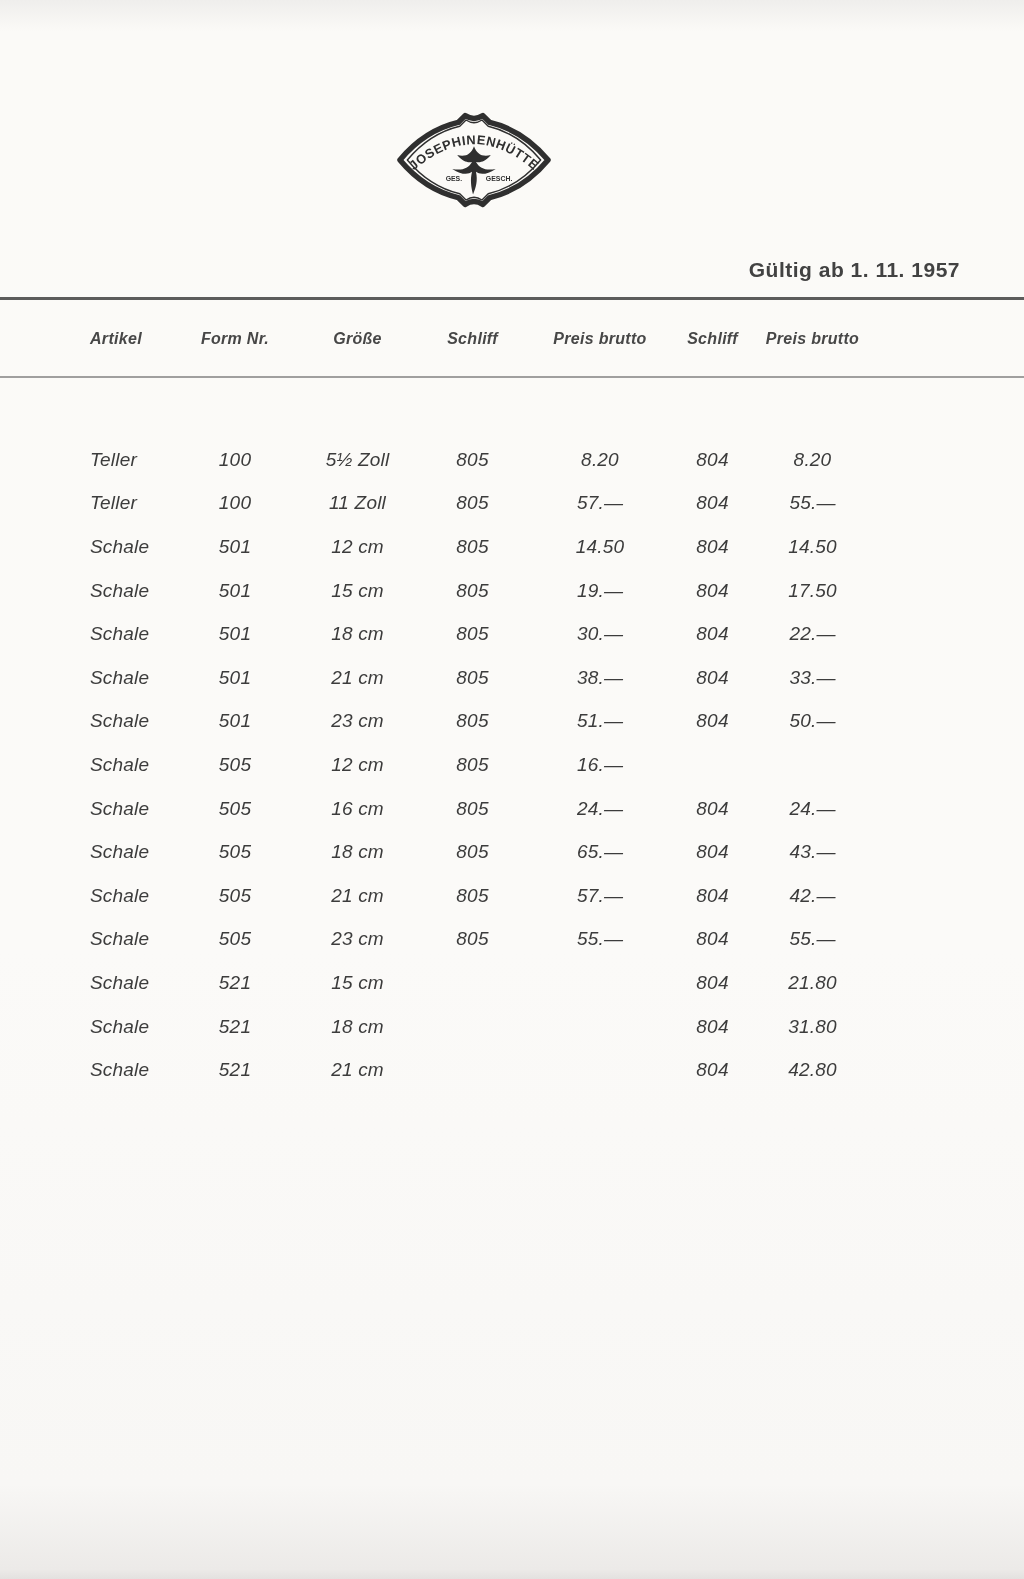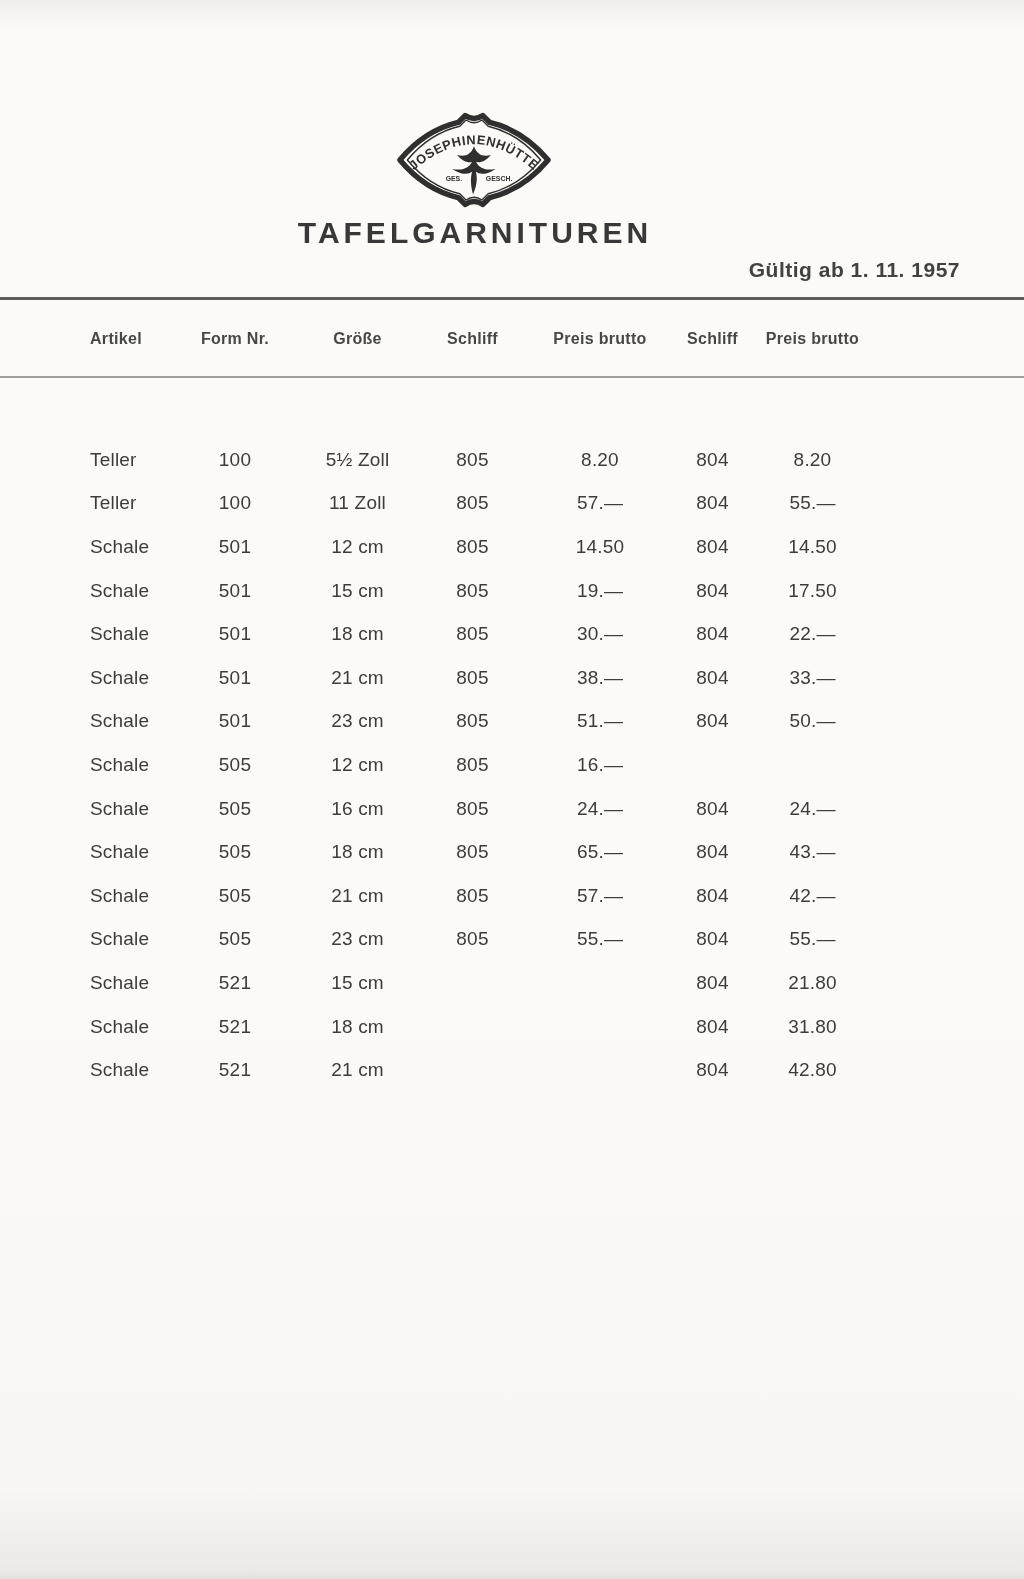--- a/index.html
+++ b/index.html
@@ -37,20 +37,21 @@
     position:absolute;left:0;top:376px;width:1024px;height:2px;
     background:#6e6e6e;opacity:0.65;border:none;
   }
   .thead,.tbody{position:absolute;left:90px;width:800px;}
   .thead{top:326px;}
   .tbody{top:438px;}
   .trow{
     display:grid;
     grid-template-columns:95px 100px 145px 85px 170px 55px 145px;
     align-items:center;
+    font-style:italic;
   }
   .thead .trow{height:26px;}
   .tbody .trow{height:43.6px;}
   .cell{white-space:nowrap;text-align:center;}
   .cell.c0{text-align:left;}
   .thead .cell{font-size:16px;font-weight:bold;color:#474747;letter-spacing:0.3px;}
   .tbody .cell{font-size:19px;color:#3c3c3c;letter-spacing:0.2px;}
 </style>
 </head>
 <body>
@@ -66,21 +67,20 @@
     <text font-family="Liberation Sans, sans-serif" font-size="13" font-weight="bold" fill="#2f2f2f" letter-spacing="0.6">
       <textPath href="#brandArc" startOffset="50%" text-anchor="middle">JOSEPHINENHÜTTE</textPath>
     </text>
     <path fill="#2f2f2f" d="M80,42 C77,50 72,53 63,51 C69,58 74,59 78,58 C74,65 67,67 58,65 C67,71 74,71 78,68
          C76,76 77,83 79,91 C82,84 84,77 82,68 C86,71 93,71 102,65 C93,67 86,65 82,58
          C86,59 91,58 97,51 C88,53 83,50 80,42 Z"></path>
     <text x="68" y="77" text-anchor="end" font-family="Liberation Sans, sans-serif" font-size="7" font-weight="bold" fill="#2f2f2f">GES.</text>
     <text x="92" y="77" text-anchor="start" font-family="Liberation Sans, sans-serif" font-size="7" font-weight="bold" fill="#2f2f2f">GESCH.</text>
   </svg>
 
-  <div class="title">TAFELGARNITUREN</div>
 
   <div class="validity">Gültig ab 1. 11. 1957</div>
 
   <div class="rule-thick"></div>
   <div class="rule-thin"></div>
 
   <div class="thead">
     <div class="trow">
         <div class="cell c0">Artikel</div>
         <div class="cell c1">Form Nr.</div>

